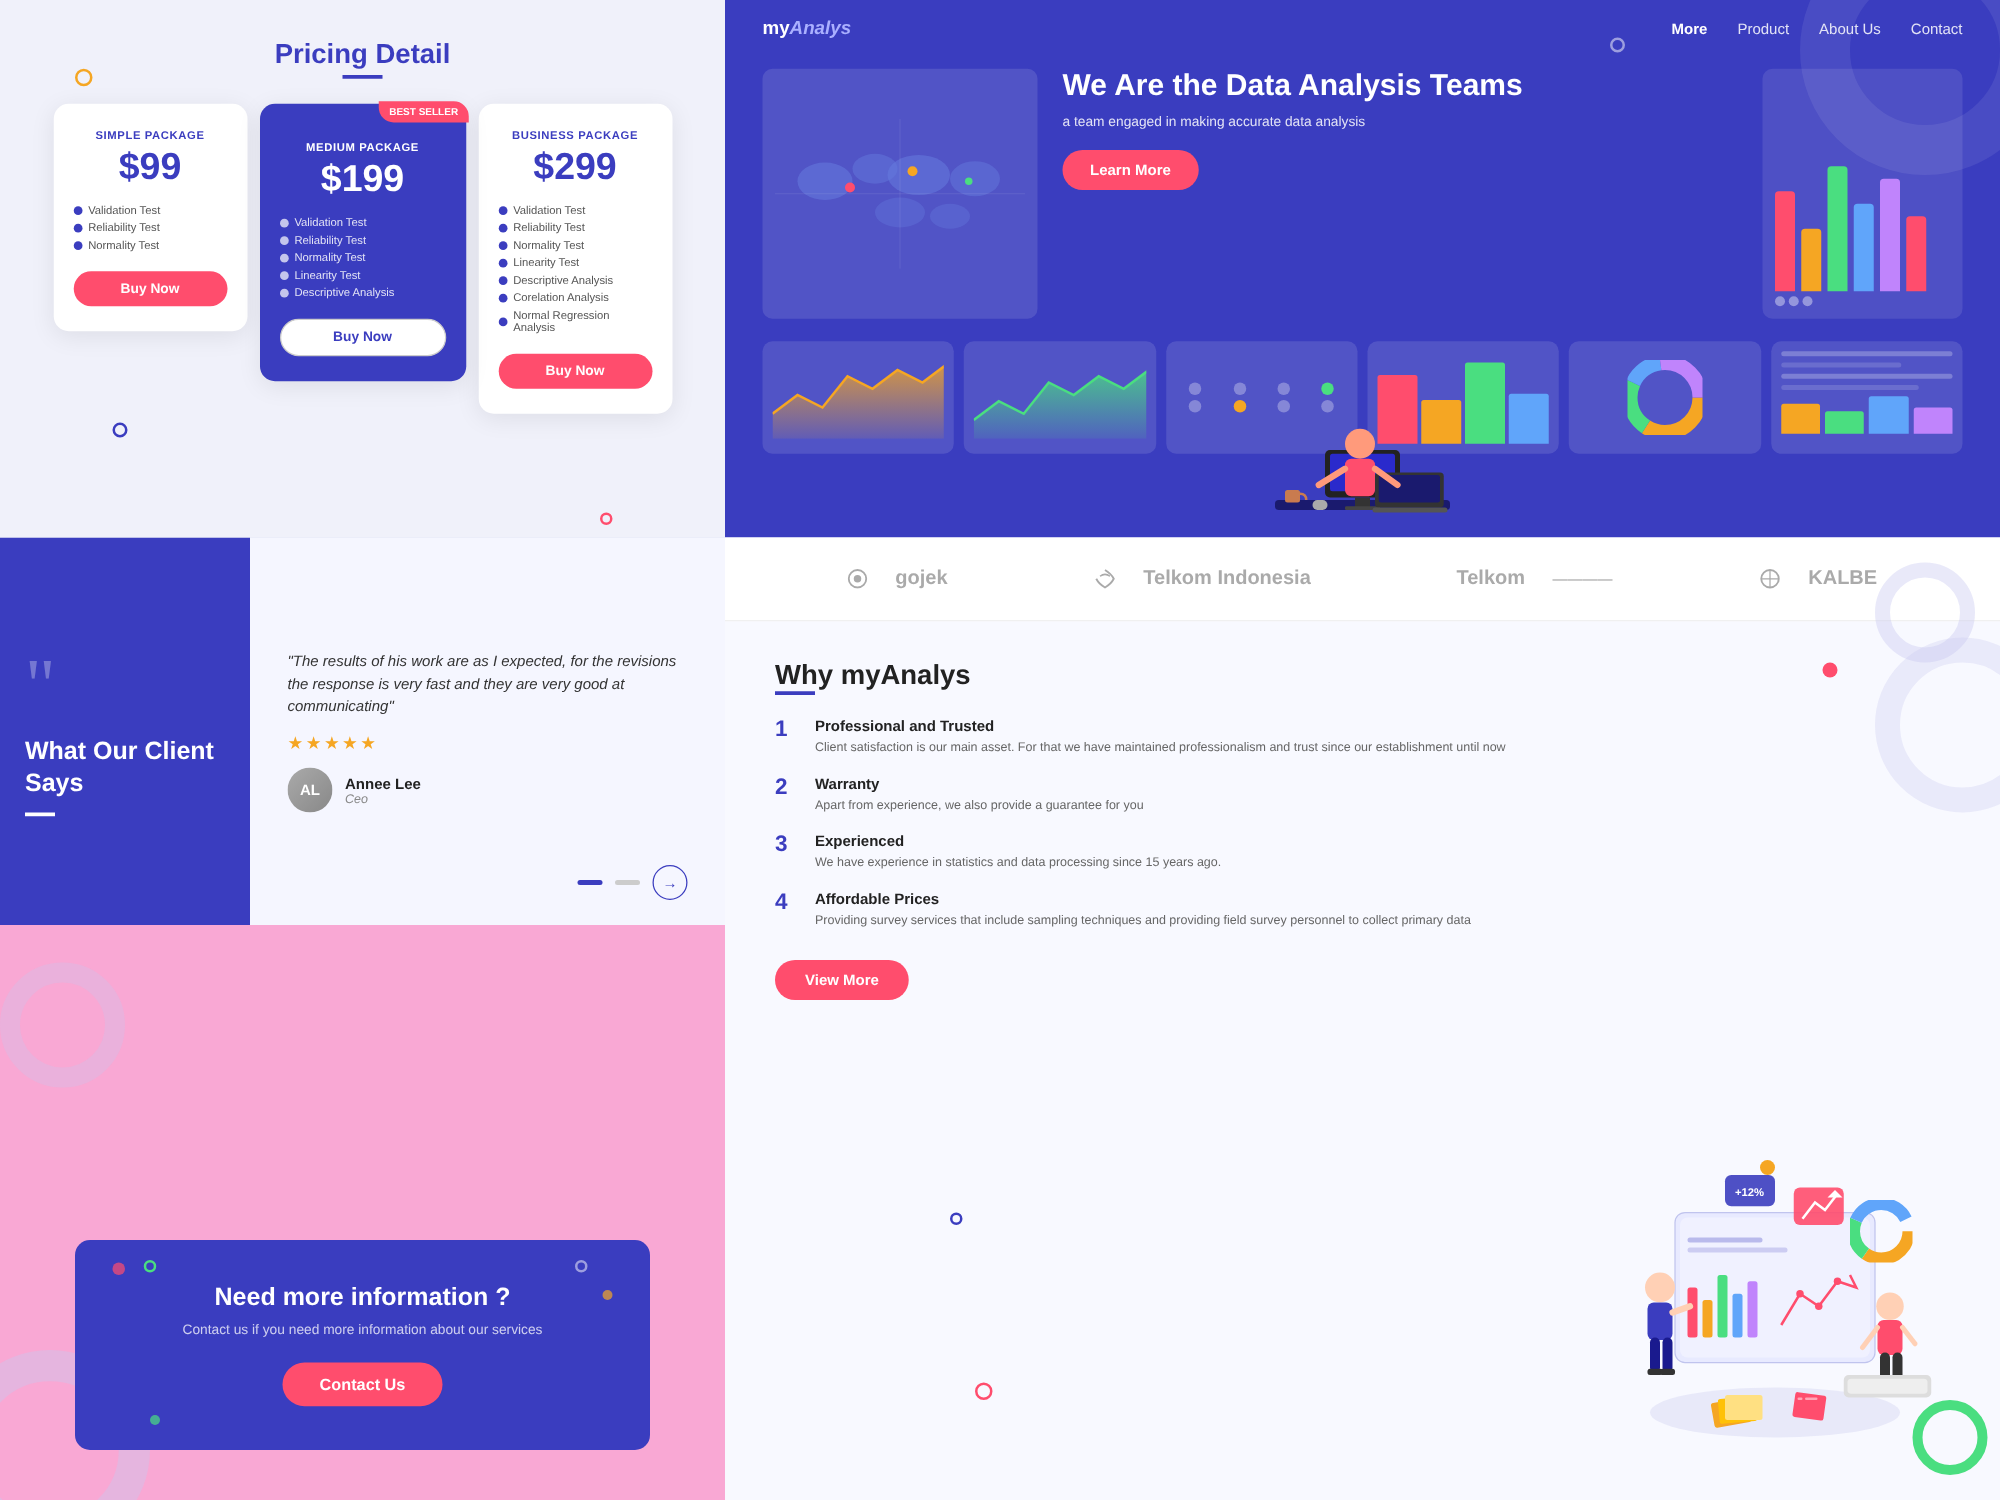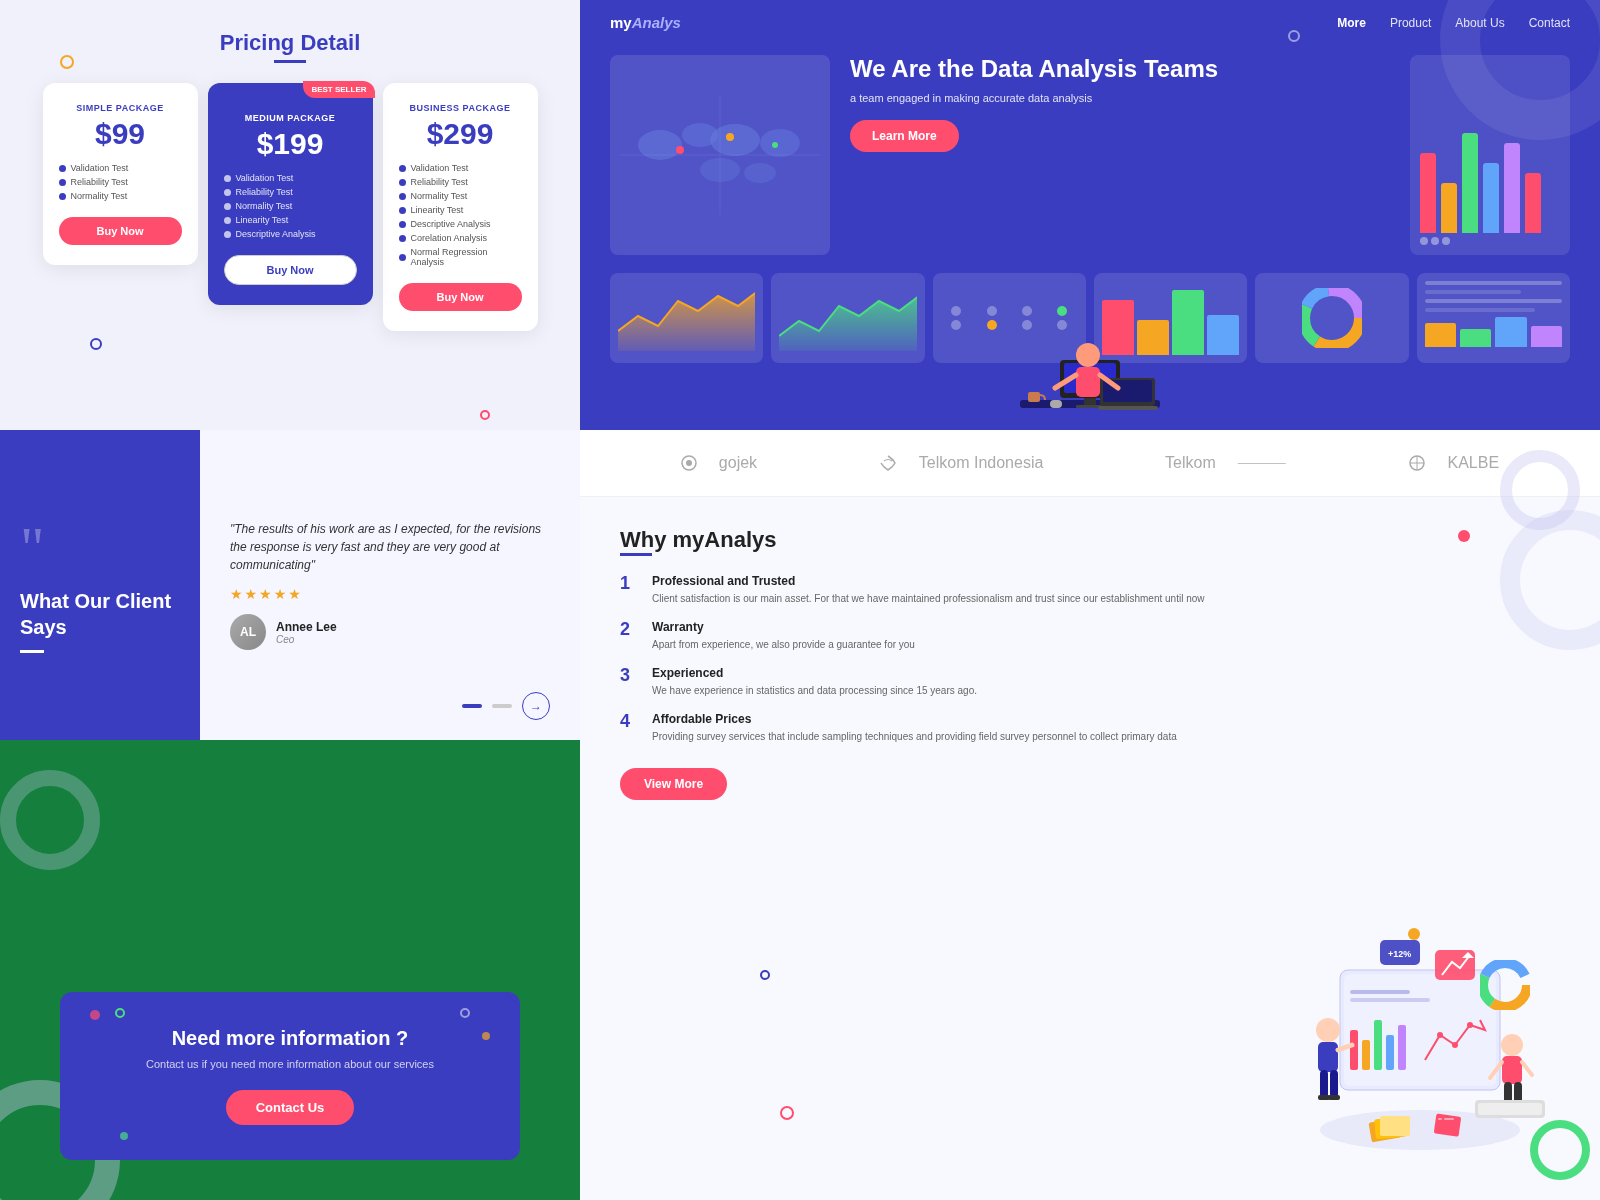--- a/index.html
+++ b/index.html
@@ -292,21 +292,21 @@
       color: #3b3dbf;
       cursor: pointer;
       font-size: 12px;
     }
     
 
     
     .cta-panel {
       grid-column: 1;
       grid-row: 3;
-      background: #15803d;
+      background: #f9a8d4;
       position: relative;
       overflow: hidden;
       display: flex;
       align-items: flex-end;
       justify-content: center;
       padding-bottom: 40px;
     }
     .cta-box {
       background: #3a3dbf;
       border-radius: 12px;
@@ -352,21 +352,21 @@
       display: flex;
       align-items: center;
       justify-content: space-around;
       padding: 24px 40px;
       background: #fff;
       border-bottom: 1px solid #f0f0f0;
     }
     .logo-item {
       color: #aaa;
       font-size: 16px;
-      font-weight: 400;
+      font-weight: 700;
       display: flex;
       align-items: center;
       gap: 22px;
     }
     .why-section {
       flex: 1;
       display: flex;
       gap: 20px;
       padding: 30px 40px;
     }

